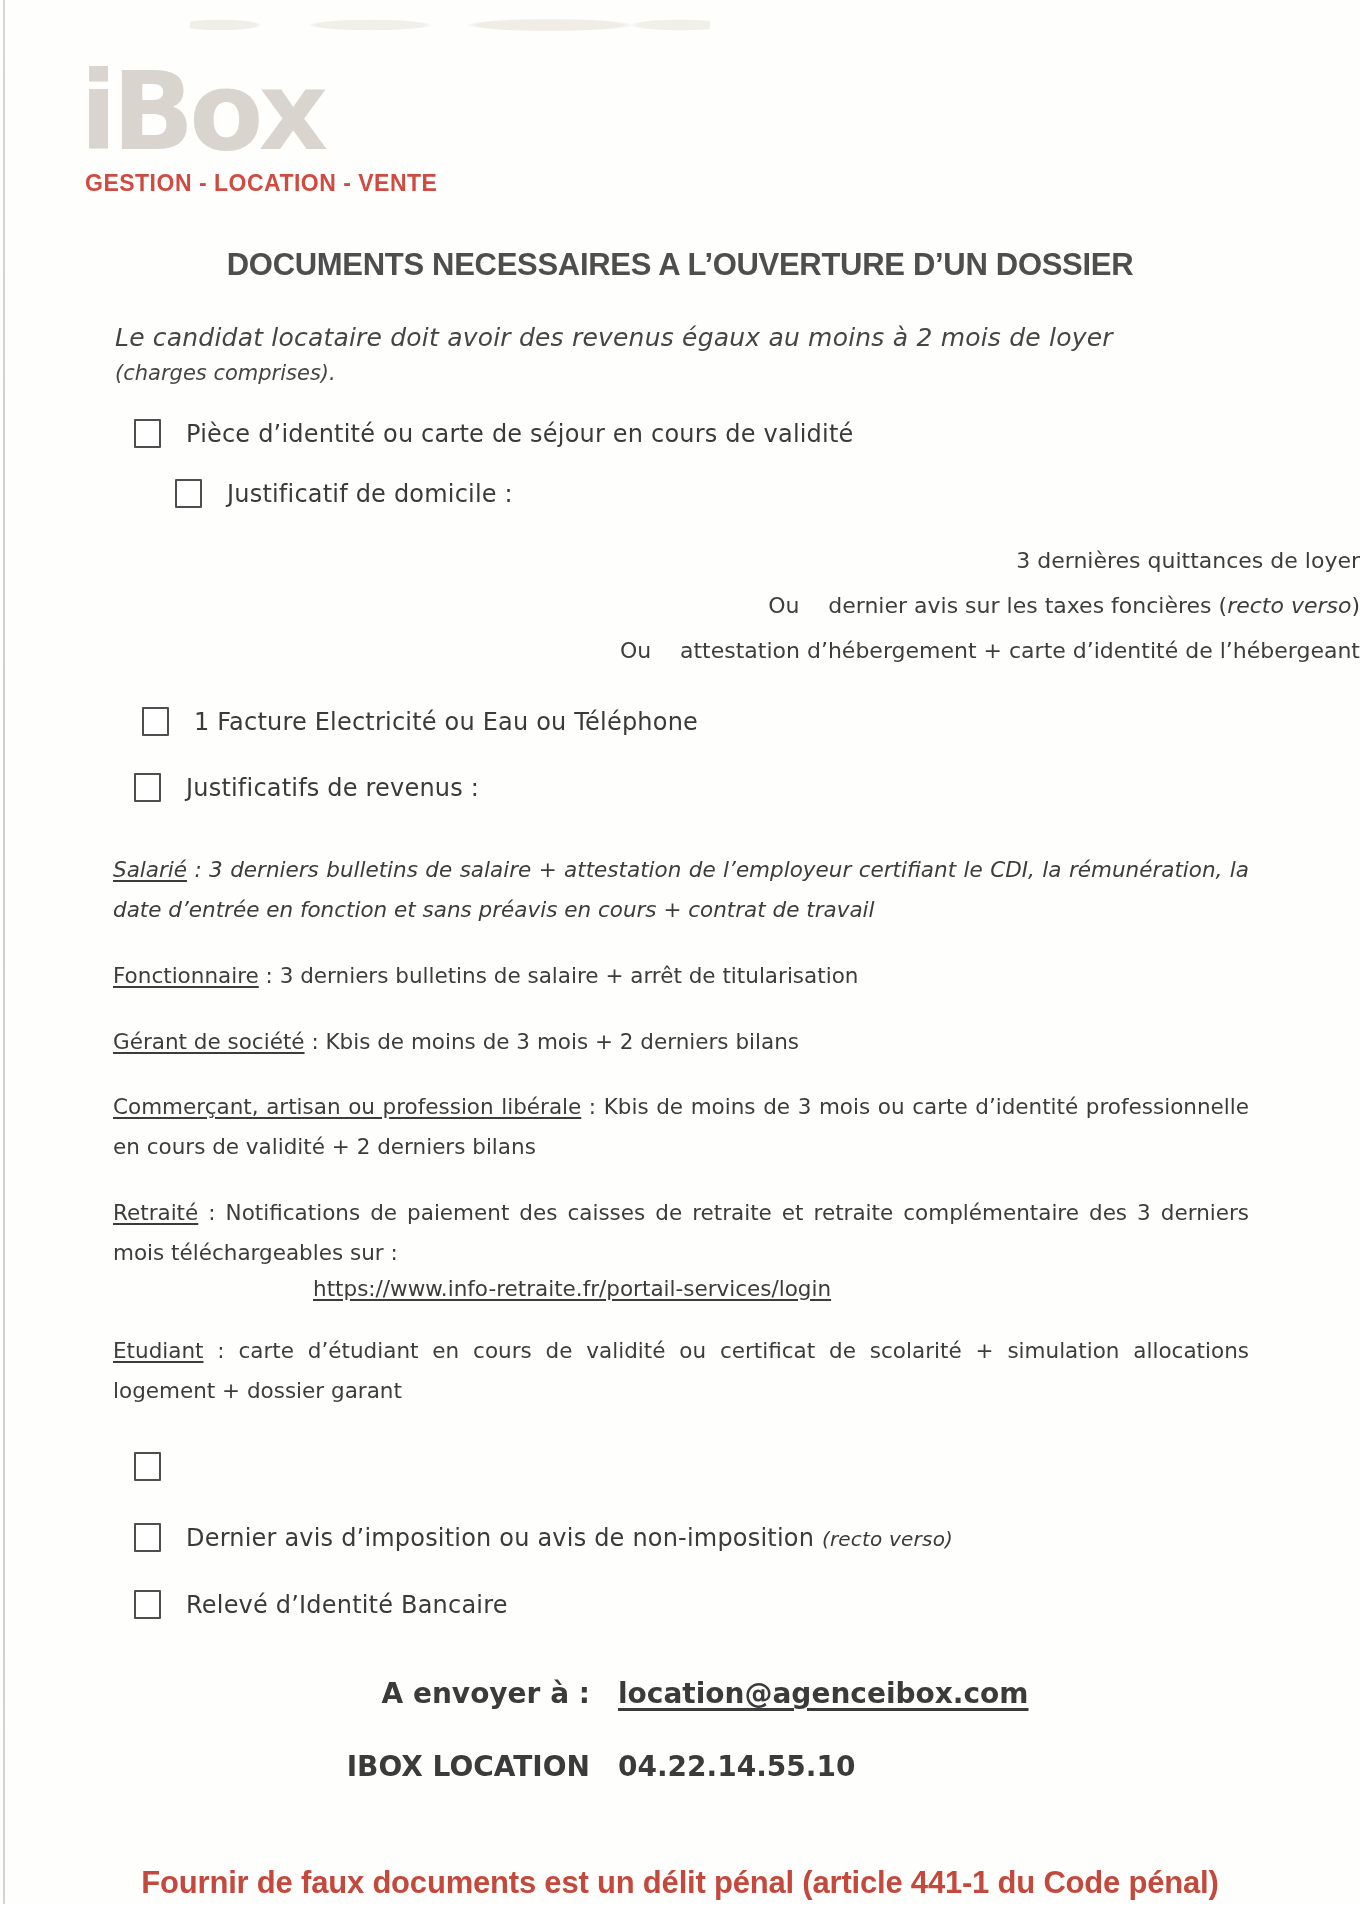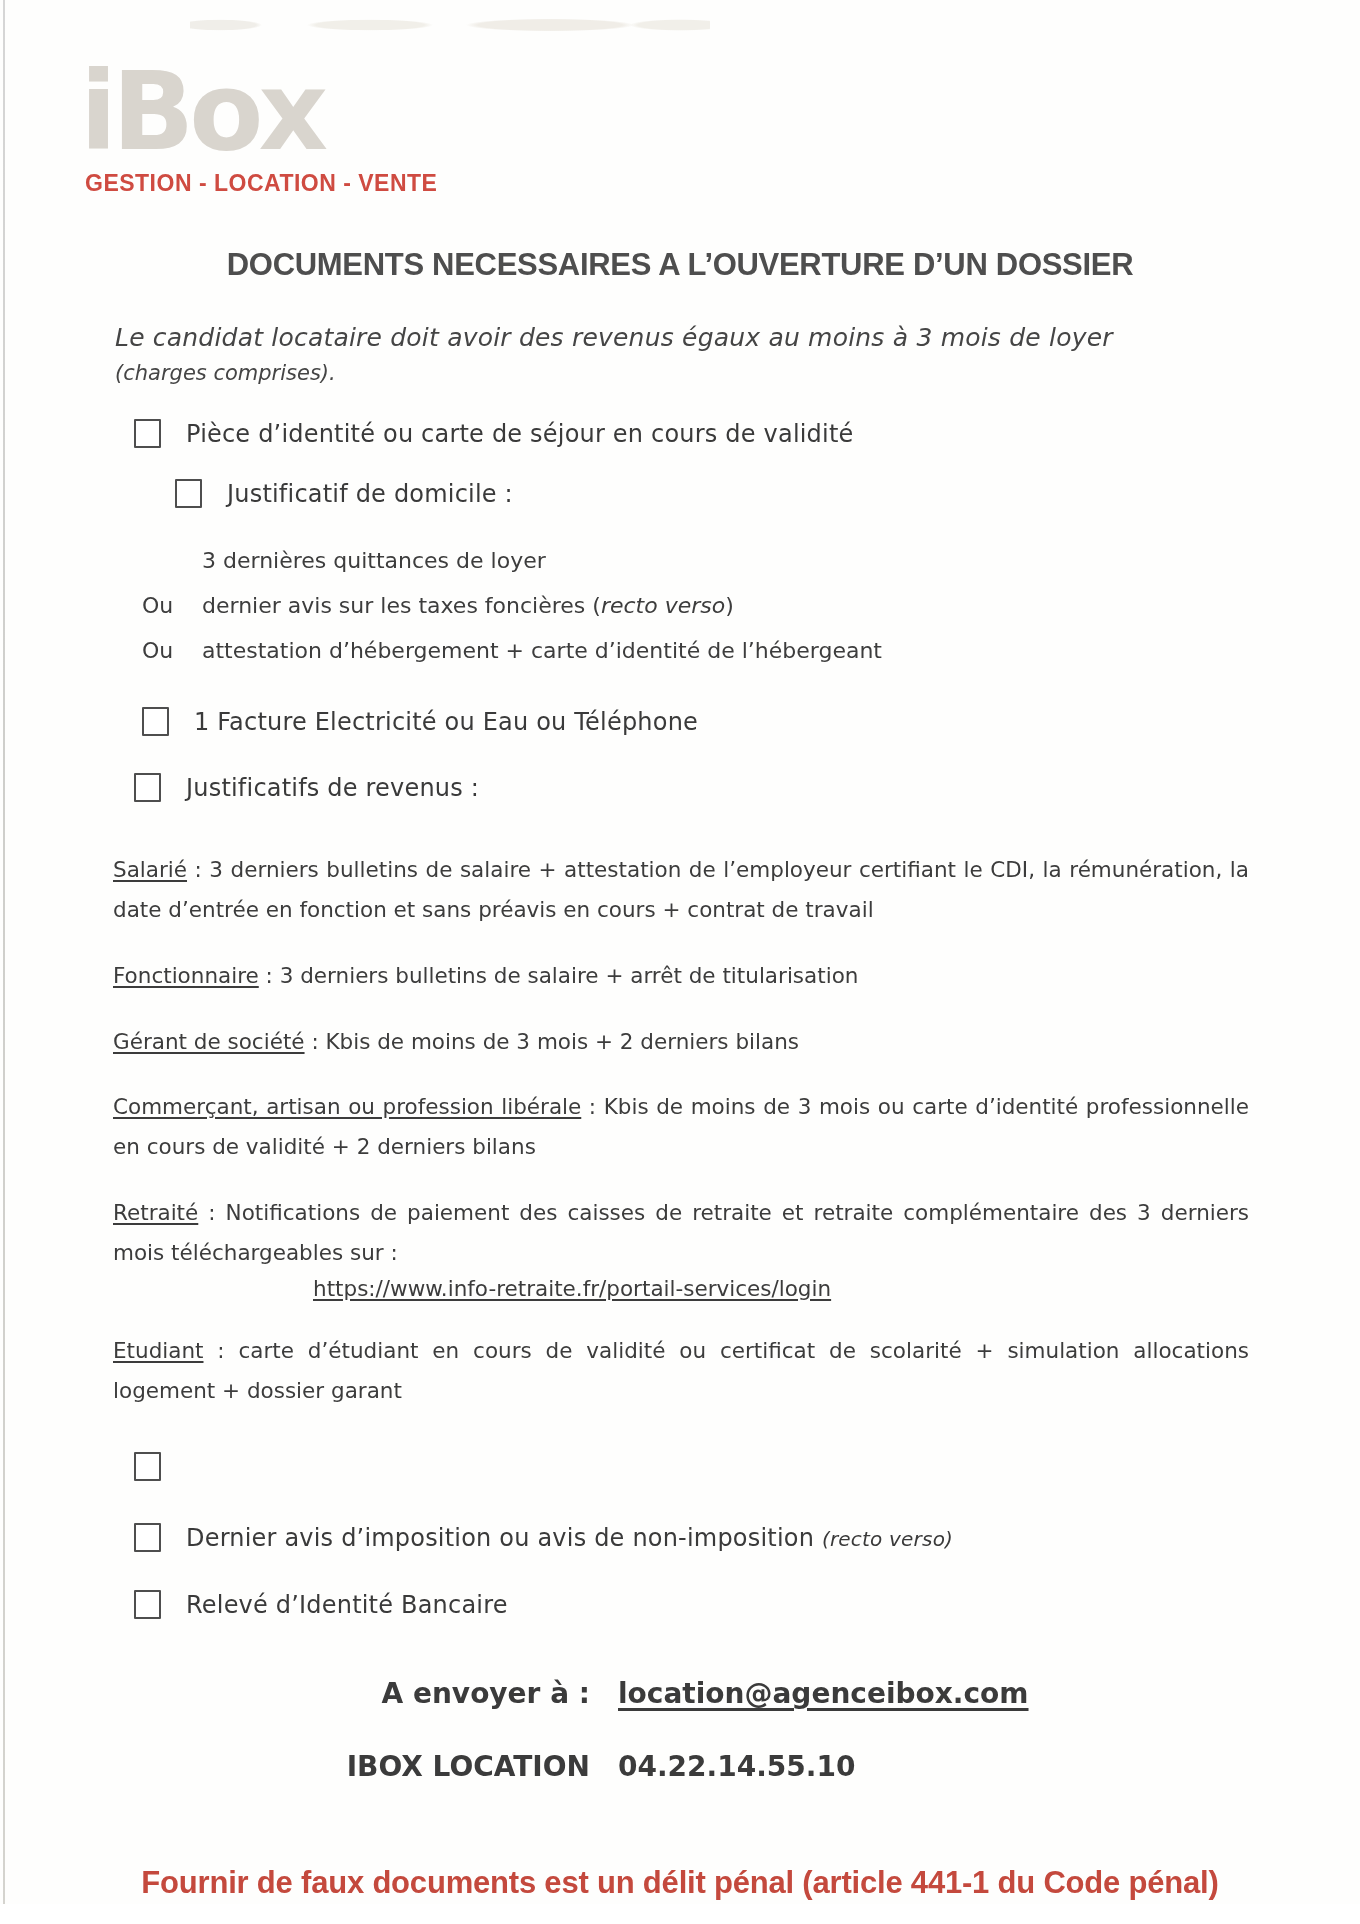--- a/index.html
+++ b/index.html
@@ -65,32 +65,32 @@
   .cb-note { font-style:italic; font-size:20px; }
   .mt-cb1 { margin-top:34px; }
   .mt-cb2 { margin-top:31px;padding-left:41px; }
   .mt-cb3 { margin-top:34px;padding-left:8px; }
   .mt-cb4 { margin-top:37px; }
   .mt-caf { margin-top:42px; }
   .mt-tax { margin-top:42px; }
   .mt-rib { margin-top:38px; }
   
   .sub-block { margin:30px 0 0 142px; font-size:22px; color:#3d3d3d; }
-  .sub-row { display:flex; line-height:45px; }
+  .sub-row { display:flex; line-height:45px;justify-content:flex-end; }
   .or-cell { width:60px; flex:0 0 auto; }
   .it { font-style:italic; }
   
   .profiles { margin:48px 0 0 113px; width:1136px; }
   .profile {
     font-size:21.5px; line-height:1.85;
     text-align:justify; text-align-last:left;
     color:#3c3c3c;
     margin-top:26px;
   }
-  .profile:first-child { margin-top:0; }
+  .profile:first-child { margin-top:0;font-style:italic; }
   .term { text-decoration:underline; text-underline-offset:3px; }
   .profile-link { margin:0 0 0 200px; font-size:21.5px; line-height:1.5; }
   .profile-link a { color:#3c3c3c; text-decoration:underline; text-underline-offset:3px; }
   
   .contact { margin-top:58px; font-weight:bold; }
   .contact-row { display:grid; grid-template-columns:590px auto; }
   .contact-row .c1 { text-align:right; font-size:28px; color:#3b3b3b; }
   .contact-row .c2 { margin-left:28px; font-size:28px; color:#3b3b3b; }
   .send-row .c2 a { color:#3b3b3b; text-decoration:underline; text-underline-offset:5px; text-decoration-thickness:2.5px; }
   .agency-row { margin-top:40px; }
@@ -109,21 +109,21 @@
 <div class="page">
   <div class="scan-edge"></div>
   <div class="scan-smudge"></div>
 
   <div class="logo">iBox</div>
   <div class="tagline">GESTION - LOCATION - VENTE</div>
 
   <h1 class="doc-title">DOCUMENTS NECESSAIRES A L’OUVERTURE D’UN DOSSIER</h1>
 
   <div class="intro">
-    <div class="l1">Le candidat locataire doit avoir des revenus égaux au moins à 3 mois de loyer</div>
+    <div class="l1">Le candidat locataire doit avoir des revenus égaux au moins à 2 mois de loyer</div>
     <div class="l2">(charges comprises).</div>
   </div>
 
   <div class="cb-row mt-cb1">
     <span class="checkbox"></span>
     <span class="cb-label">Pièce d’identité ou carte de séjour en cours de validité</span>
   </div>
 
   <div class="cb-row mt-cb2">
     <span class="checkbox"></span>

